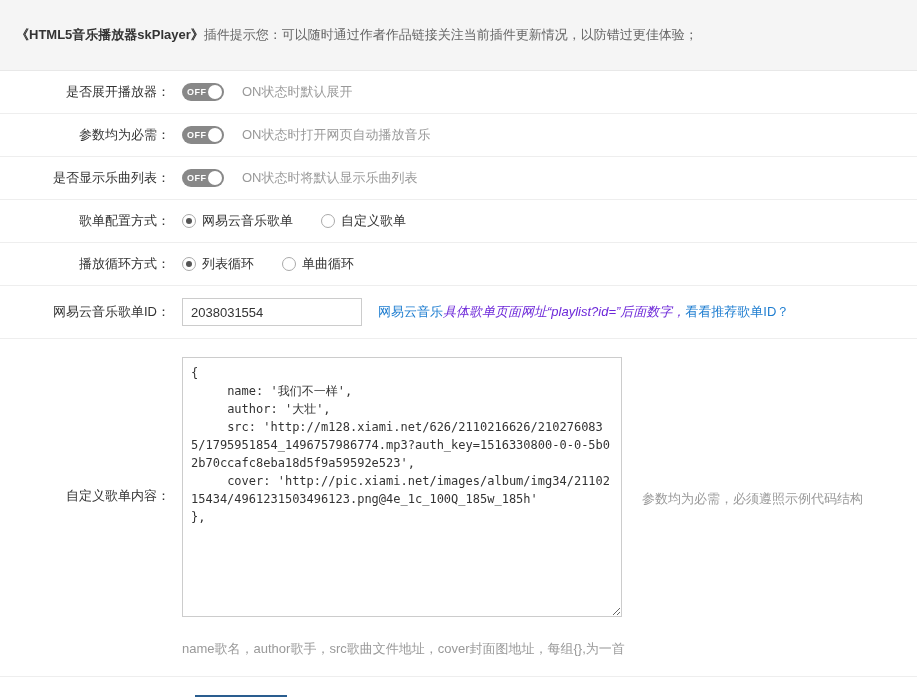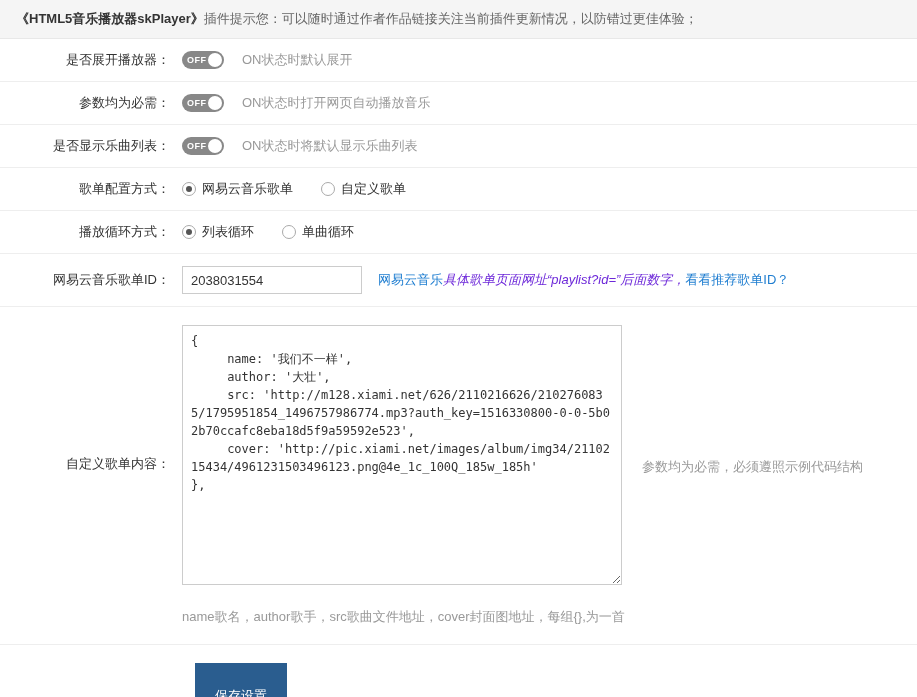--- a/index.html
+++ b/index.html
@@ -1,18 +1,18 @@
 <!DOCTYPE html>
 <html><head>
 <meta charset="utf-8">
 <style>
 * { box-sizing: border-box; margin: 0; padding: 0; }
 body { font-family: "Microsoft YaHei", Arial, sans-serif; font-size: 13px; color: #333; background: #fff; }
 .container { width: 917px; }
-.header { background: #f5f5f5; padding: 10px 16px; border-bottom: 1px solid #e8e8e8; color: #666; font-size: 13px; }
+.header { background: #f5f5f5; padding: 26px 16px; border-bottom: 1px solid #e8e8e8; color: #666; font-size: 13px; }
 .header b { color: #333; font-weight: bold; }
 .form { padding: 0; }
 .row { display: flex; align-items: center; border-bottom: 1px solid #eee; padding: 12px 0; }
 .row.tall { align-items: flex-start; padding-top: 18px; padding-bottom: 18px; }
 .label { width: 182px; text-align: right; padding-right: 12px; color: #333; flex-shrink: 0; }
 .label.tall-label { padding-top: 130px; }
 .value { flex: 1; display: flex; align-items: center; flex-wrap: wrap; padding-right: 20px; }
 .toggle { display: inline-flex; align-items: center; width: 42px; height: 18px; background: #888; border-radius: 9px; position: relative; cursor: pointer; margin-right: 18px; }
 .toggle .off-text { color: #fff; font-size: 9px; font-weight: bold; margin-left: 5px; letter-spacing: 0.5px; }
 .toggle .knob { position: absolute; right: 2px; top: 2px; width: 14px; height: 14px; background: #fff; border-radius: 50%; }

